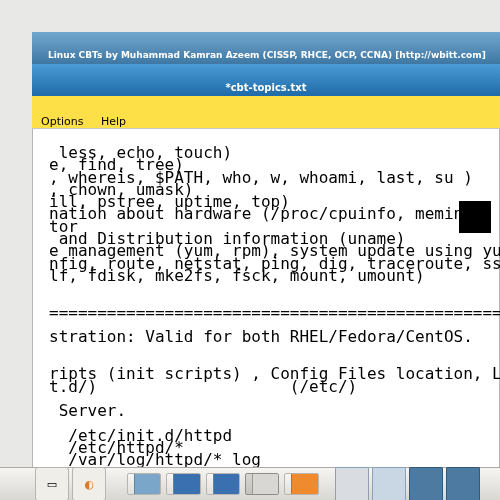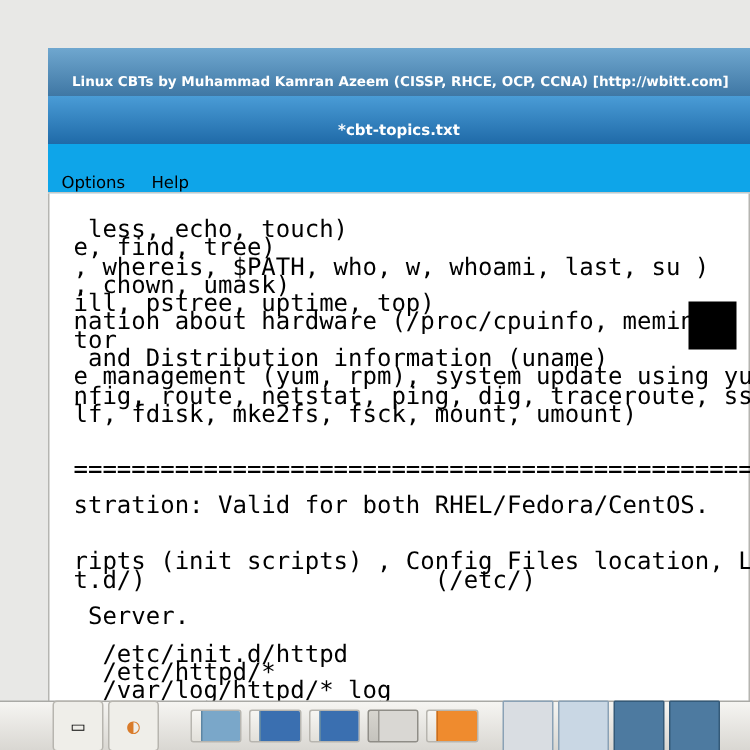--- a/index.html
+++ b/index.html
@@ -1,19 +1,19 @@
 <!DOCTYPE html>
 <html><head>
 <meta charset="utf-8">
 <style>
   * { box-sizing: border-box; margin: 0; padding: 16px; }
   html, body { width: 500px; height: 500px; overflow: hidden; font-family: "DejaVu Sans", "Liberation Sans", sans-serif; background: #e8e8e6; }
   .titlebar-top { height: 14px; background: linear-gradient(#6fa7cf,#3f77a4); color: #fff; font-size: 9px; line-height: 14px; text-align: center; font-weight: bold; overflow: hidden; white-space: nowrap; }
   .titlebar-sub { height: 25px; background: linear-gradient(#4a9cd6,#1f6aa8); color: #fff; font-size: 10px; line-height: 15px; text-align: center; font-weight: bold; }
-  .menubar { height: 14px; background: #0ea5e9; border-bottom: 1px solid #c8c8c4; font-size: 11px; line-height: 19px; padding-left: 2px; }
+  .menubar { height: 14px; background: #fde047; border-bottom: 1px solid #c8c8c4; font-size: 11px; line-height: 19px; padding-left: 2px; }
   .menubar span { display: inline-block; padding: 0 7px; }
   .editor-wrap { position: relative; background: #ffffff; height: 410px; border: 1px solid #b5b5b1; border-top: none; }
   .editor { font-family: "DejaVu Sans Mono","Liberation Mono",monospace; font-size: 16px; line-height: 12.3px; color: #000; white-space: pre; padding: 2px 0 0 0; }
   .cursorbar { position: absolute; right: 8px; top: 72px; width: 1px; height: 12px; background: #000; }
   .panel { position: absolute; left: 0; right: 0; bottom: 0; height: 28px; background: linear-gradient(#f6f5f2,#d9d7d2); border-top: 1px solid #a9a9a5; display: flex; align-items: center; font-size: 10px; }
   .tray-left { display: flex; align-items: center; height: 100%; }
   .ticon { width: 19px; height: 19px; margin-left: 3px; border: 1px solid #b7b5af; background: #efeee9; border-radius: 3px; display: flex; align-items: center; justify-content: center; font-size: 11px; }
   .ff { color: #d97b2a; font-weight: bold; }
   .task { height: 22px; margin-left: 5px; padding: 0 6px; display: flex; align-items: center; border: 1px solid #b7b5af; background: linear-gradient(#f7f6f3,#e2e0da); border-radius: 2px; max-width: 78px; overflow: hidden; white-space: nowrap; }
   .task.active { background: linear-gradient(#d7d5cf,#c5c3bd); border-color: #8f8d87; }

